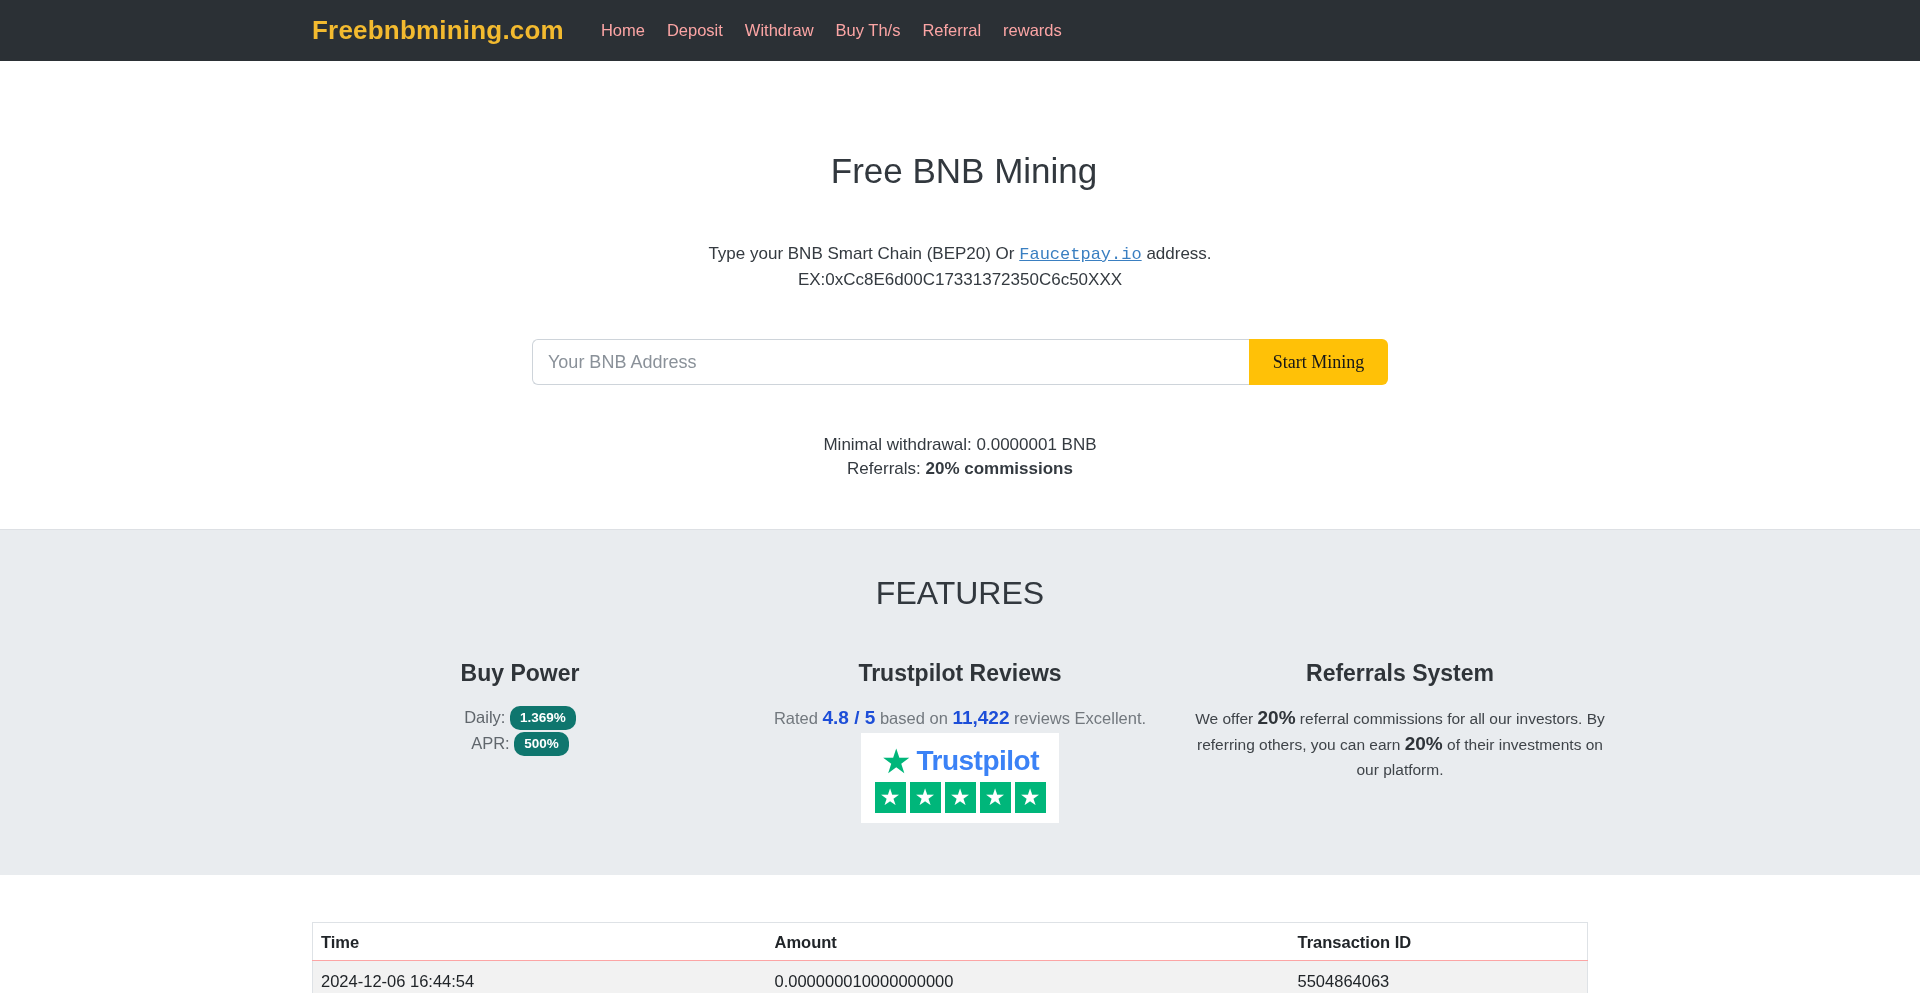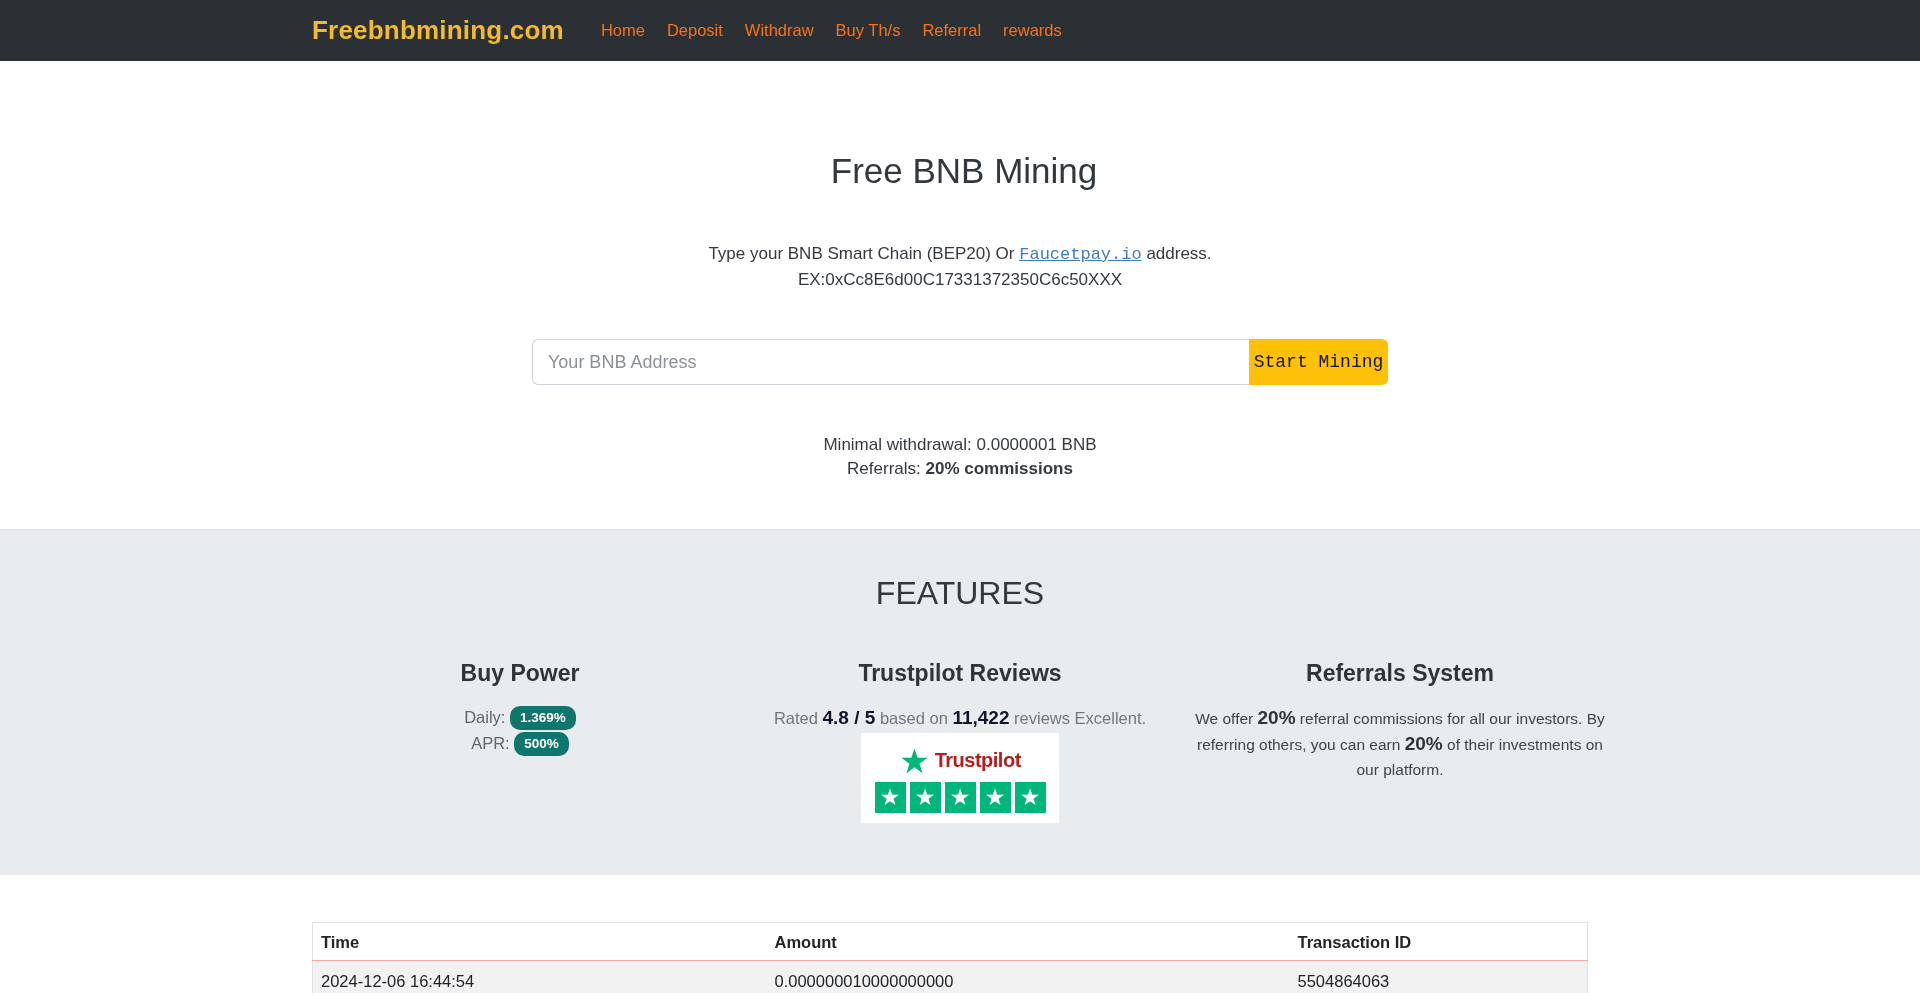--- a/index.html
+++ b/index.html
@@ -30,21 +30,21 @@
     font-weight: 700;
     text-decoration: none;
     margin-right: 26px;
     letter-spacing: 0.2px;
     cursor: pointer;
   }
   .nav-links { display: flex; list-style: none; }
   .nav-links a {
     display: block;
     padding: 6px 11px;
-    color: #f97316;
+    color: #fca5a5;
     font-size: 16.5px;
     text-decoration: none;
     cursor: pointer;
   }
 
   
   .hero { text-align: center; padding-top: 88px; padding-bottom: 48px; }
   .hero h1 {
     font-size: 35px;
     font-weight: 400;
@@ -76,21 +76,21 @@
   }
   .mining-group input::placeholder { color: #8a9199; }
   .mining-group button {
     width: 139px;
     height: 46px;
     border: none;
     background: #ffc107;
     color: #141619;
     font-size: 18px;
     font-weight: 500;
-    font-family: Liberation Mono, monospace;
+    font-family: Liberation Serif, serif;
     border-radius: 0 6px 6px 0;
     cursor: pointer;
   }
 
   .min-line { margin-top: 48px; font-size: 17px; line-height: 24px; }
   .ref-line { font-size: 17px; line-height: 24px; }
   .ref-line b { font-weight: 700; }
 
   
   .features {
@@ -126,36 +126,36 @@
     background: #0f766e;
     color: #ffffff;
     font-size: 13.5px;
     font-weight: 700;
     line-height: 16px;
     padding: 4px 10px;
     border-radius: 10px;
     vertical-align: 1px;
   }
   .rated-line { font-size: 16.5px; color: #72787e; line-height: 25px; }
-  .rated-line b { font-size: 19px; color: #0f172a; font-weight: 700; }
+  .rated-line b { font-size: 19px; color: #1d4ed8; font-weight: 700; }
 
   .tp-box {
     width: 198px;
     height: 90px;
     background: #ffffff;
     margin: 2px auto 0 auto;
     display: flex;
     flex-direction: column;
     align-items: center;
     justify-content: center;
     gap: 4px;
   }
   .tp-logo-row { display: flex; align-items: center; gap: 5px; }
   .tp-big-star { color: #00b67a; font-size: 34px; line-height: 34px; }
-  .tp-word { color: #b91c1c; font-size: 20px; font-weight: 600; letter-spacing: -0.5px; }
+  .tp-word { color: #3b82f6; font-size: 28px; font-weight: 600; letter-spacing: -0.5px; }
   .tp-stars-row { display: flex; gap: 4px; }
   .tp-sq {
     width: 31px; height: 31px;
     background: #00b67a;
     display: flex; align-items: center; justify-content: center;
   }
   .tp-sq span { color: #ffffff; font-size: 23px; line-height: 23px; }
 
   .ref-text {
     font-size: 15.5px;

